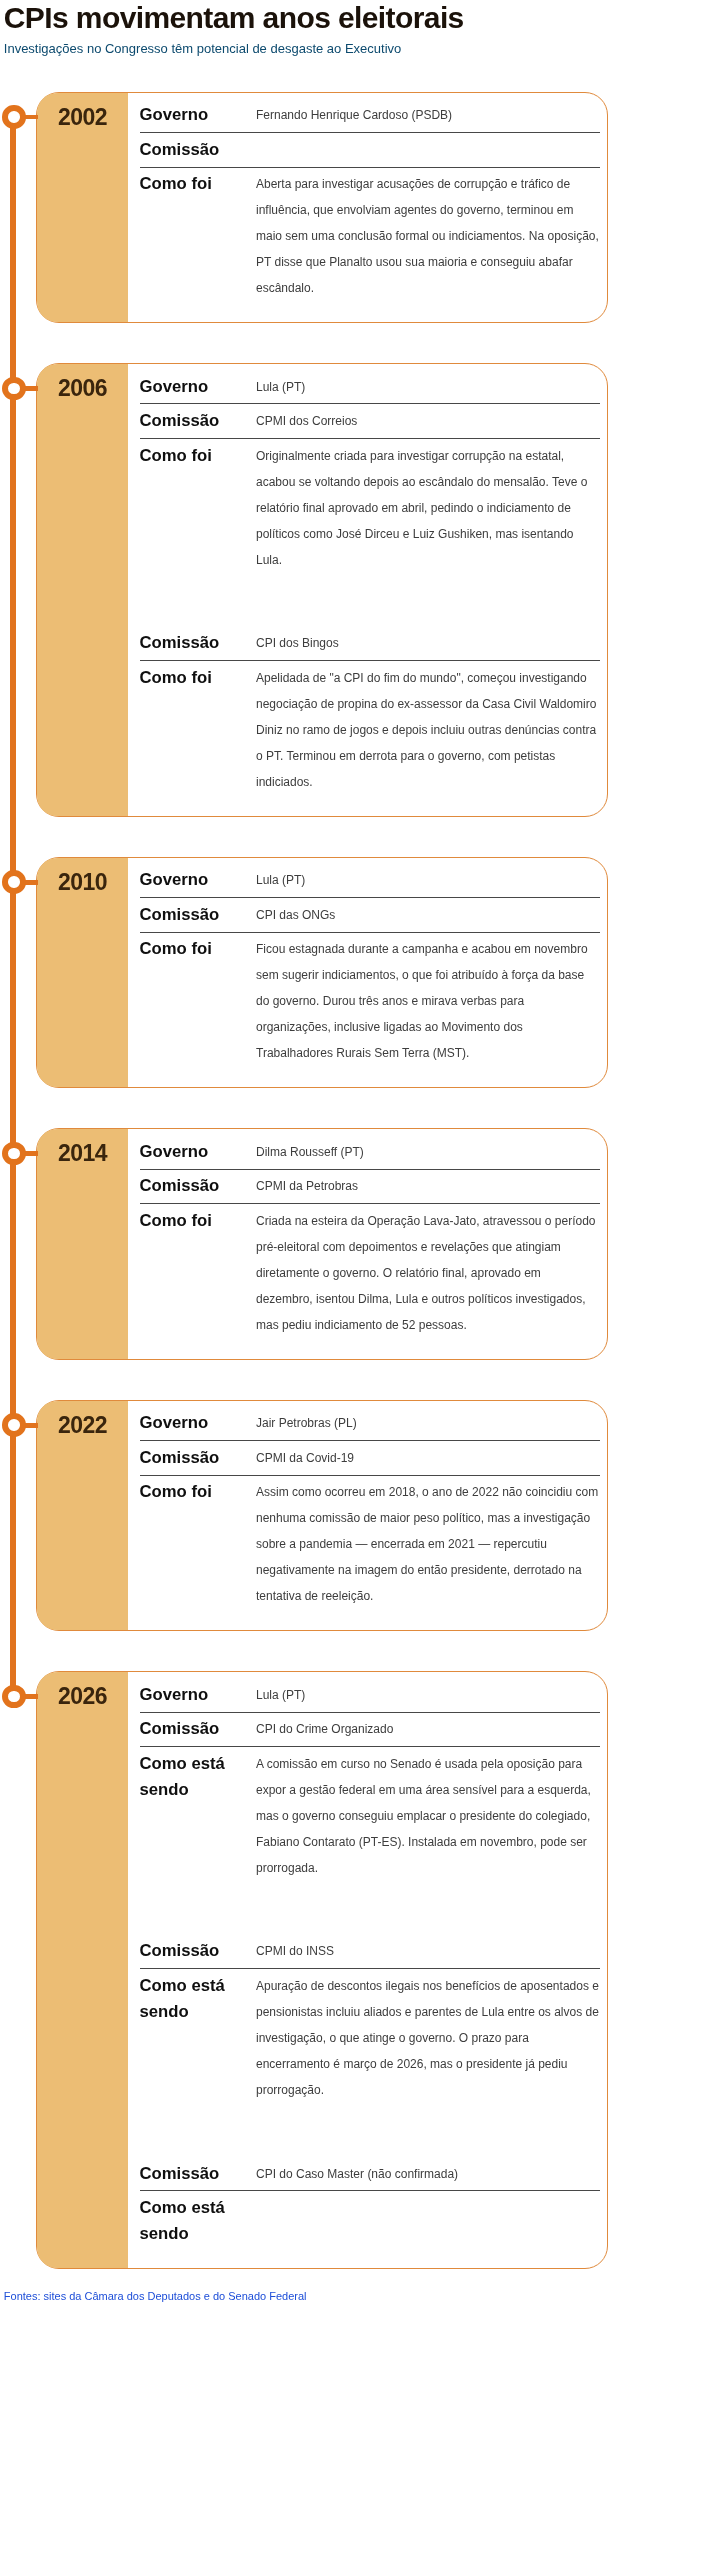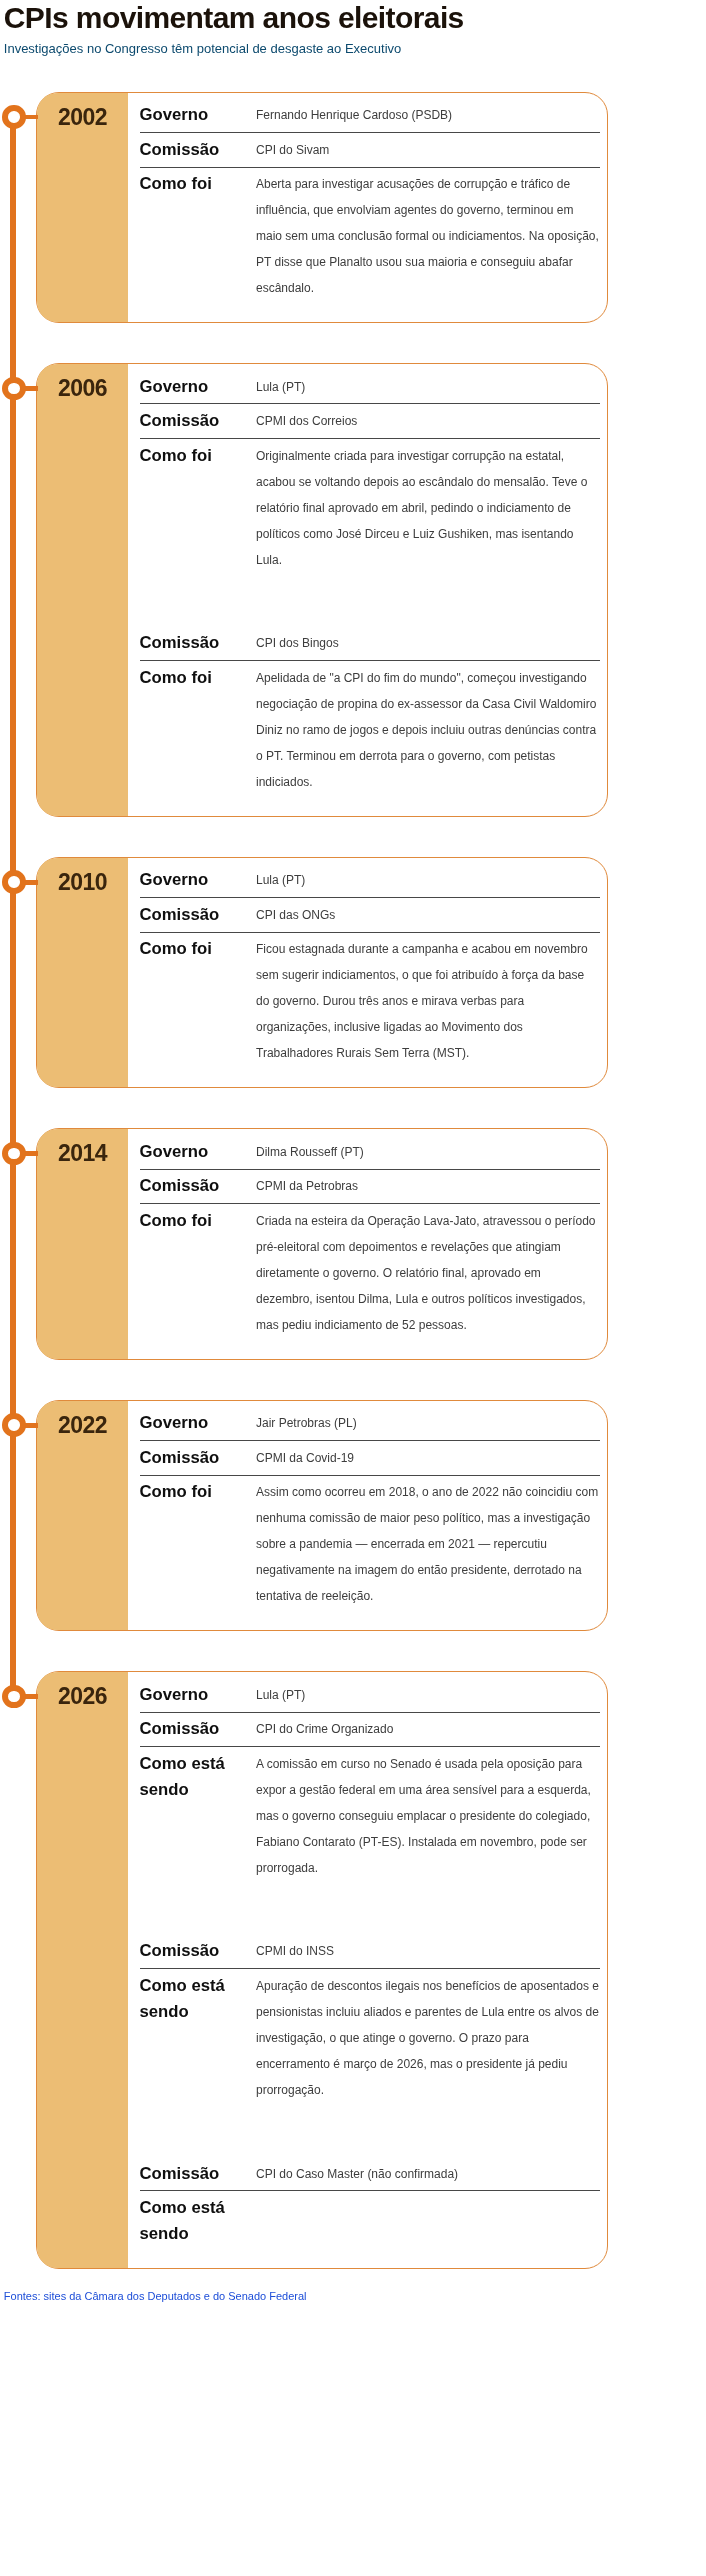--- a/index.html
+++ b/index.html
@@ -114,21 +114,20 @@
       <div class="year-col">
         <span class="year">2002</span>
       </div>
       <div class="content">
         <div class="row ruled">
           <div class="label">Governo</div>
           <div class="value">Fernando Henrique Cardoso (PSDB)</div>
         </div>
         <div class="row ruled">
           <div class="label">Comissão</div>
-          <div class="value">CPI do Sivam</div>
         </div>
         <div class="row">
           <div class="label">Como foi</div>
           <div class="value">Aberta para investigar acusações de corrupção e tráfico de influência, que envolviam agentes do governo, terminou em maio sem uma conclusão formal ou indiciamentos. Na oposição, PT disse que Planalto usou sua maioria e conseguiu abafar escândalo.</div>
         </div>
       </div>
     </section>
 
     <section class="card">
       <span class="spine"></span>

